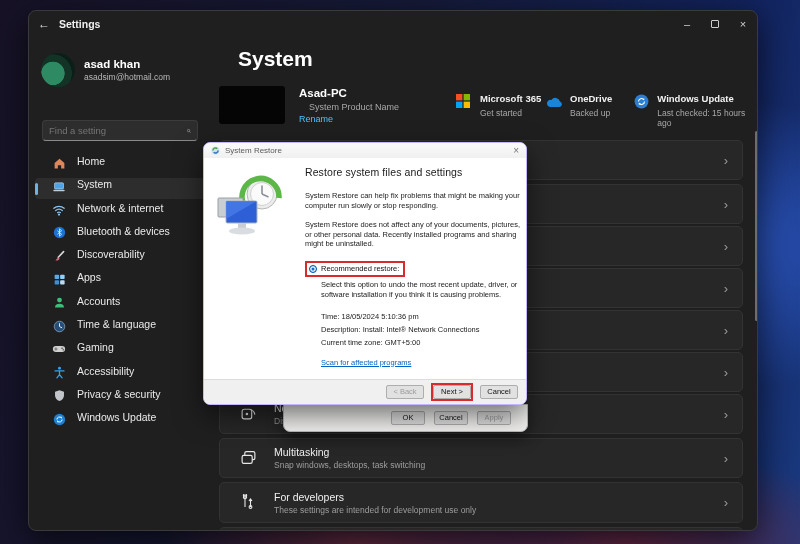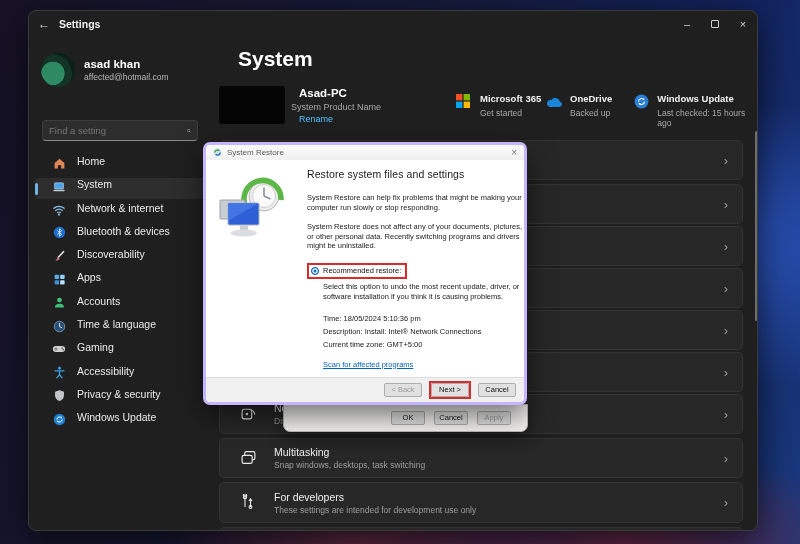--- a/index.html
+++ b/index.html
@@ -44,21 +44,21 @@
     padding-left:16px; border-radius:4px; }
   .nav-item .ic { width:16px; height:16px; display:flex; align-items:center; justify-content:center; }
   .nav-item .lb { margin-left:10px; font-size:10.5px; color:#eaeaea; }
   .nav-item.sel { background:rgba(255,255,255,.065); }
   .nav-item.sel::before { content:""; position:absolute; left:0; top:4.5px; width:3px; height:12px;
     border-radius:2px; background:#6fb3e0; }
   
   .page-title { position:absolute; left:209px; top:36px; font-size:21px; font-weight:bold; color:#fff; }
   .device-img { position:absolute; left:190px; top:75px; width:66px; height:38px; background:#050505; border-radius:3px; }
   .device-name { position:absolute; left:270px; top:76px; font-size:11.5px; font-weight:bold; }
-  .device-model { position:absolute; left:262px; top:91px; font-size:9px; color:#a8a8a8; }
+  .device-model { position:absolute; left:280px; top:91px; font-size:9px; color:#a8a8a8; }
   .device-rename { position:absolute; left:270px; top:103px; font-size:9px; color:#4cc2ff; }
   .quick { position:absolute; top:82px; display:flex; }
   .quick .qi { width:16px; height:16px; margin-right:8px; margin-top:1px; }
   .quick .qt { font-size:9.5px; font-weight:bold; color:#f2f2f2; }
   .quick .qs { font-size:8.5px; color:#a8a8a8; margin-top:4px; }
   .q1 { left:427px; } .q2 { left:517px;justify-content:center; } .q3 { left:605px; }
   .scrollbar { position:absolute; left:726px; top:120px; width:2.5px; height:190px; background:#6d6d6d; border-radius:2px; }
   .row { position:absolute; left:190px; width:524px; height:40px; background:#272727;
     border:1px solid #333; border-radius:5px; display:flex; align-items:center; padding:0 14px 0 20px; }
   .row .ric { width:18px; height:18px; margin-right:16px; flex:0 0 auto; }
@@ -69,21 +69,21 @@
   .props { position:absolute; left:283px; top:404px; width:245px; height:28px; background:#f2f1f0;
     border:1px solid #b9b9b9; border-radius:0 0 7px 7px; z-index:40; display:flex; align-items:center;
     justify-content:flex-end; box-shadow:0 6px 16px rgba(0,0,0,.45); }
   .btn { background:#e1e1e1; border:1px solid #adadad; border-radius:2px; font-size:7.5px;
     color:#111; width:34px; height:14px; line-height:12px; text-align:center; font-family:"Liberation Sans", sans-serif; }
   .btn.disabled { color:#9c9c9c; }
   .props .btn { margin-right:9px; }
   .props .btn:last-child { margin-right:16px; }
   
   .dlg { position:absolute; left:203px; top:142px; width:324px; height:263px; background:#fff;
-    border:3px solid #c4b5fd; border-radius:7px; z-index:50; overflow:hidden; color:#1a1a1a;
+    border:1px solid #c4b5fd; border-radius:7px; z-index:50; overflow:hidden; color:#1a1a1a;
     box-shadow:0 10px 28px rgba(0,0,0,.55); }
   .dlg-titlebar { height:15px; background:linear-gradient(#fbfbfb,#f0f0f0); display:flex; align-items:center; padding:0 7px; }
   .dlg-title { font-size:8px; color:#5a5a5a; margin-left:5px; }
   .dlg-close { margin-left:auto; color:#777; font-size:10px; }
   .dlg-body { position:absolute; top:15px; left:0; right:0; bottom:25px; display:flex; background:#fff; }
   .dlg-left { width:97px; flex:0 0 auto; display:flex; justify-content:center; padding-top:16px; }
   .dlg-content { flex:1; padding:8px 10px 4px 4px; font-size:7.5px; line-height:1.32; color:#222; }
   .dlg-h { font-size:10.5px; color:#1a1a1a; margin-bottom:11px; letter-spacing:.1px; }
   .dlg-p { width:216px; margin-bottom:9px; }
   .redbox { border:2px solid #d92b2b; }
@@ -118,21 +118,21 @@
         </span>
       <span>×</span>
     </div>
   </div>
 
   <div class="sidebar">
     <div class="profile">
       <div class="avatar"></div>
       <div class="pname">
         <div class="n">asad khan</div>
-        <div class="e">affected@hotmail.com</div>
+        <div class="e">asadsim@hotmail.com</div>
       </div>
     </div>
     <div class="searchbox">
       <input placeholder="Find a setting" style="">
       <svg width="10" height="10" viewBox="0 0 10 10">
           <circle cx="4" cy="4" r="3" fill="none" stroke="#cfcfcf" stroke-width="1.1"></circle>
           <line x1="6.3" y1="6.3" x2="9" y2="9" stroke="#cfcfcf" stroke-width="1.1"></line>
         </svg>
     </div>
 
@@ -401,21 +401,21 @@
         <rect x="11" y="27" width="31" height="22" rx="1.5" fill="#2f5fd7" stroke="#aab4bd"></rect>
         <polygon points="11,27 42,27 11,45" fill="#4a7be8" opacity="0.8"></polygon>
         <rect x="23" y="49" width="8" height="5" fill="#c9ced3"></rect>
         <ellipse cx="27" cy="57" rx="13" ry="3.6" fill="#d9dde1"></ellipse>
       </svg>
     </div>
 
     <div class="dlg-content">
       <div class="dlg-h">Restore system files and settings</div>
       <div class="dlg-p">System Restore can help fix problems that might be making your computer run slowly or stop responding.</div>
-      <div class="dlg-p">System Restore does not affect any of your documents, pictures, or other personal data. Recently switching programs and drivers might be uninstalled.</div>
+      <div class="dlg-p">System Restore does not affect any of your documents, pictures, or other personal data. Recently installed programs and sharing might be uninstalled.</div>
 
       <div class="radio-line redbox">
         <span class="radio sel"></span>
         <span class="radio-label">Recommended restore:</span>
       </div>
       <div class="indent">Select this option to undo the most recent update, driver, or software installation if you think it is causing problems.</div>
 
       <div class="meta">Time: 18/05/2024 5:10:36 pm</div>
       <div class="meta">Description: Install: Intel® Network Connections</div>
       <div class="meta">Current time zone: GMT+5:00</div>

